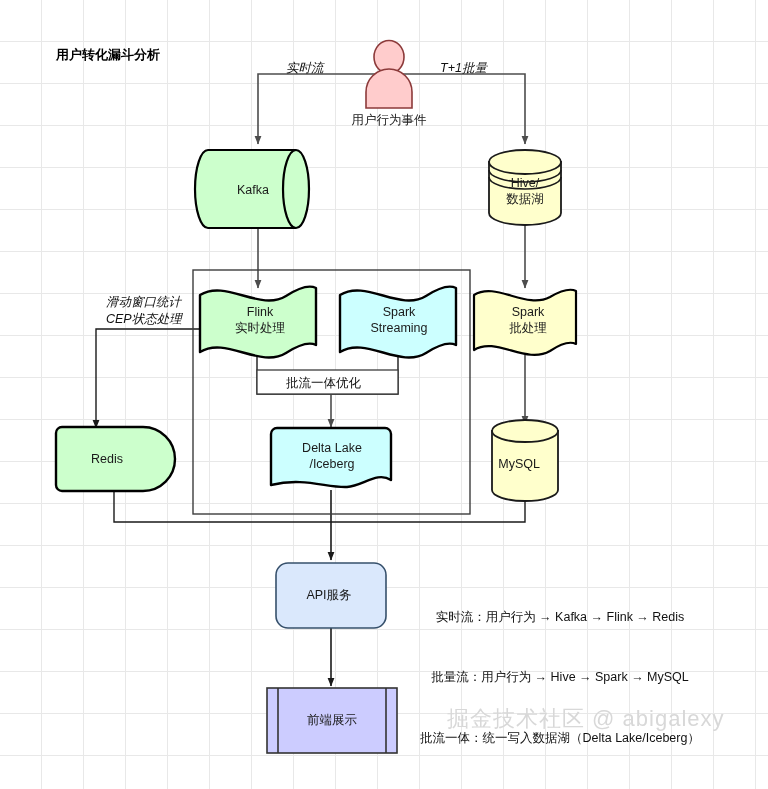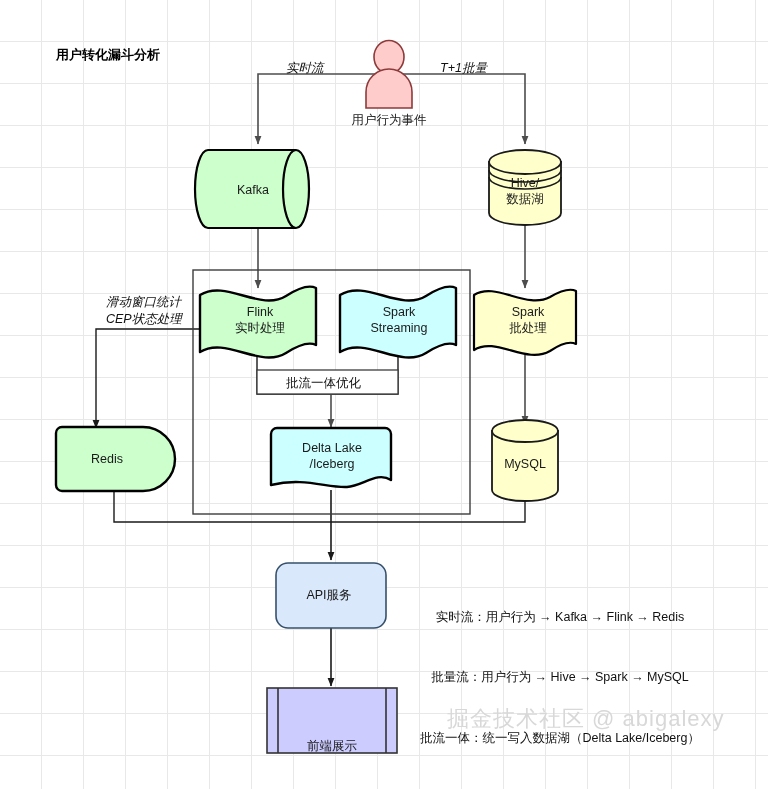--- a/index.html
+++ b/index.html
@@ -194,25 +194,25 @@
 Streaming</div>
 
   <div class="node-text" style="left:483px; top:304px; width:90px;">Spark
 批处理</div>
 
   <div class="node-text" style="left:62px; top:451px; width:90px;">Redis</div>
 
   <div class="node-text" style="left:277px; top:440px; width:110px;">Delta Lake
 /Iceberg</div>
 
-  <div class="node-text" style="left:485px; top:456px; width:80px;">MySQL</div>
+  <div class="node-text" style="left:460px; top:456px; width:80px;text-align:right;">MySQL</div>
 
   <div class="node-text" style="left:276px; top:587px; width:106px;">API服务</div>
 
-  <div class="node-text" style="left:267px; top:712px; width:130px;margin-top:26px;">前端展示</div>
+  <div class="node-text" style="left:267px; top:712px; width:130px;">前端展示</div>
 
   <div class="edge-label" style="left:284px; top:60px;">实时流</div>
 
   <div class="edge-label" style="left:438px; top:60px;">T+1批量</div>
 
   <div class="edge-label" style="left:104px; top:294px; white-space:pre-line; line-height:1.35;">滑动窗口统计
 CEP状态处理</div>
 
   <div class="inner-label-box" style="left:286px; top:375px;">批流一体优化</div>
 

